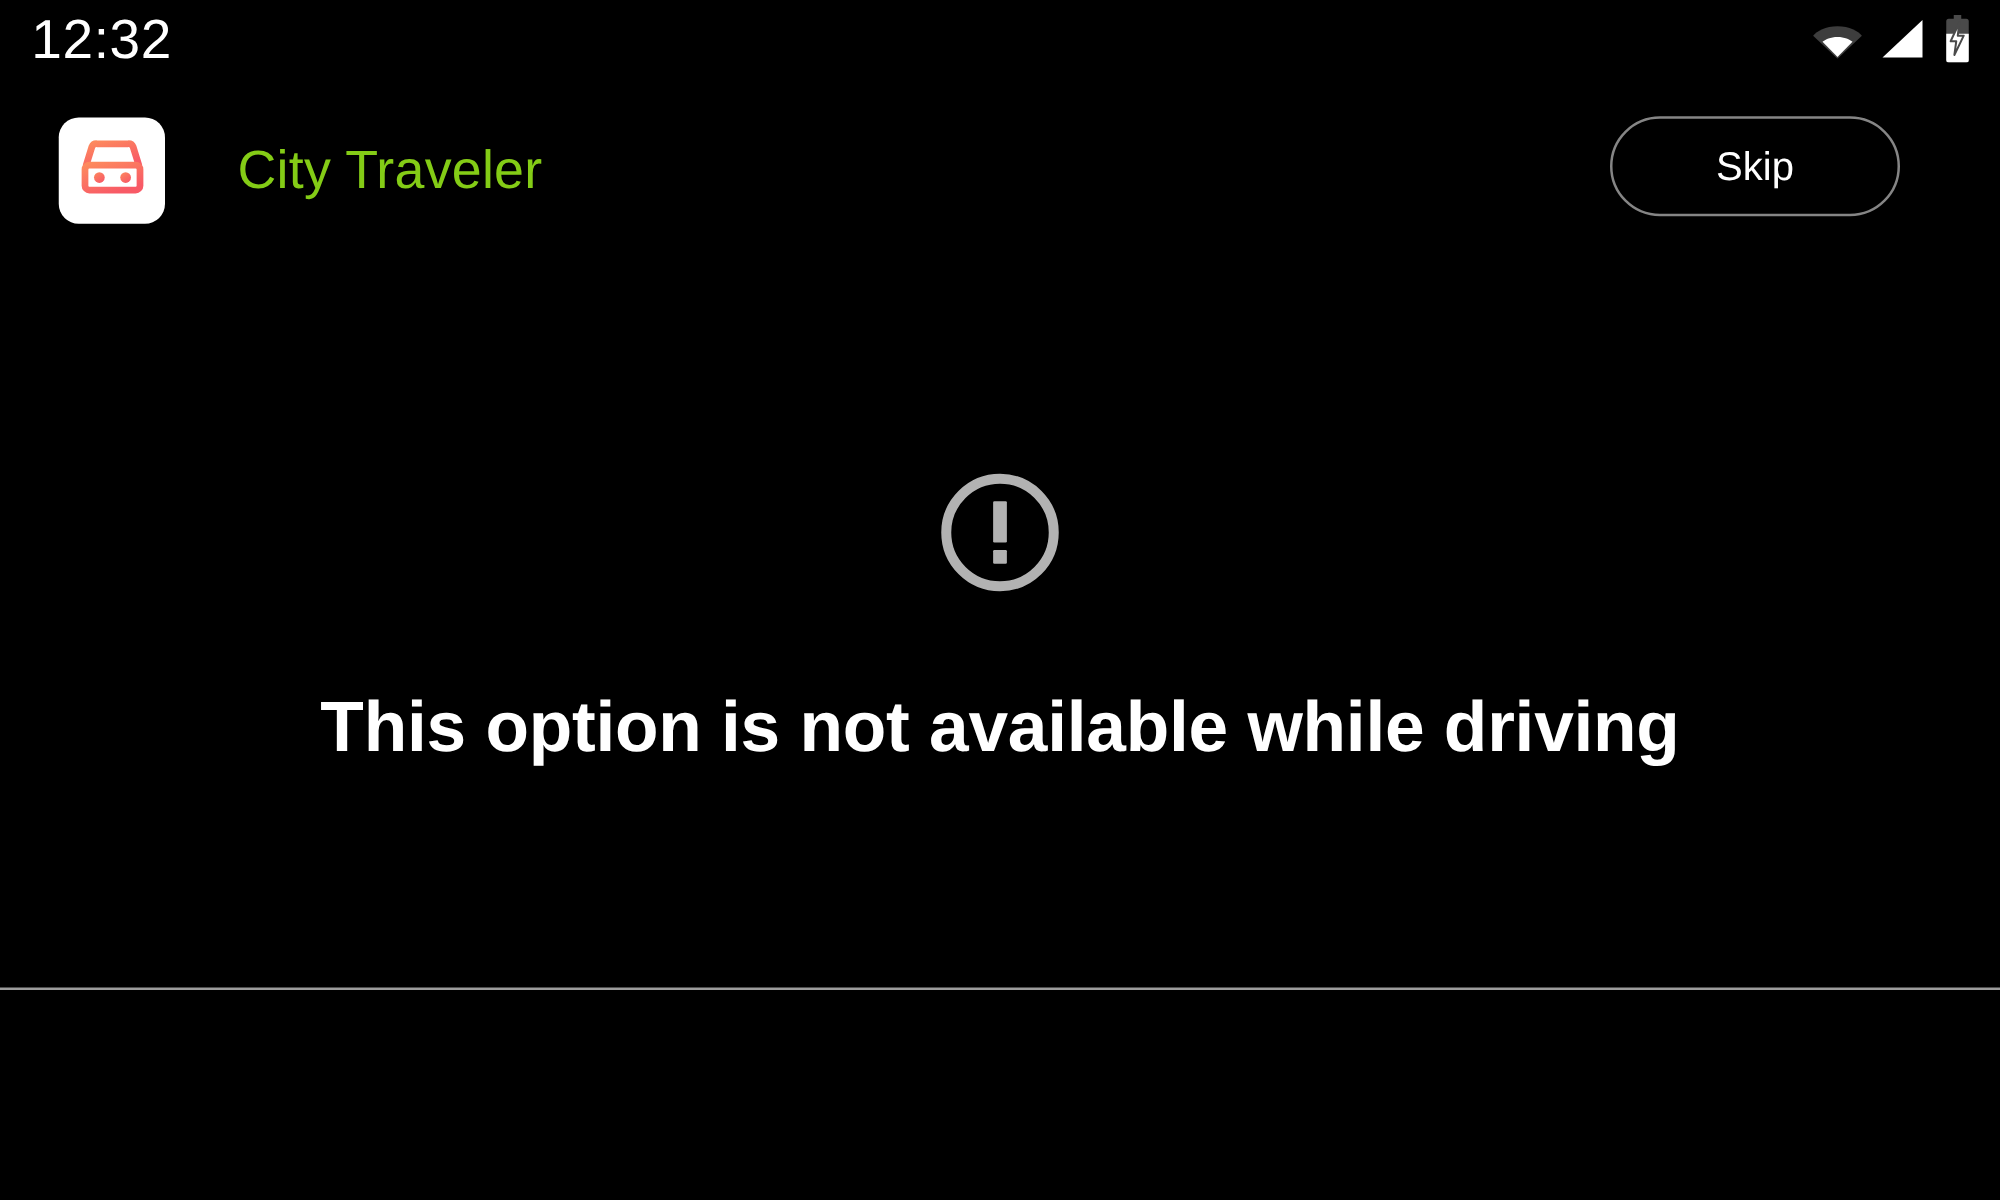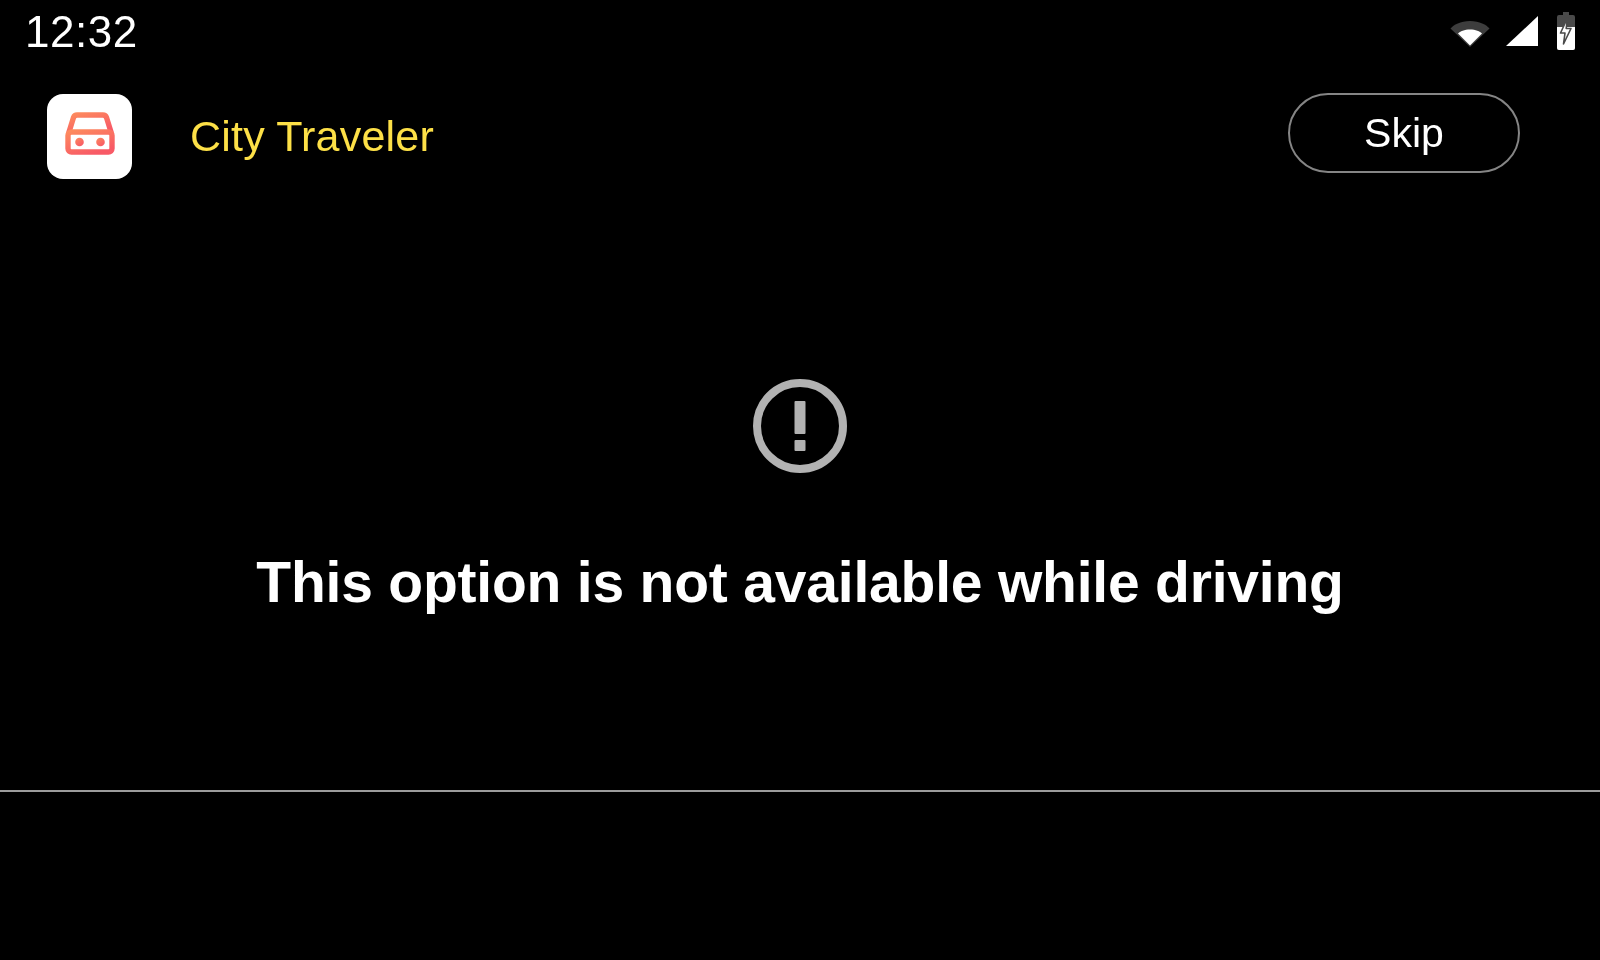--- a/index.html
+++ b/index.html
@@ -37,32 +37,32 @@
   }
   #app-icon {
     position:absolute; left:47px; top:28px;
     width:85px; height:85px;
     background:#ffffff;
     border-radius:16px;
     display:flex; align-items:center; justify-content:center;
   }
   #app-title {
     position:absolute; left:190px; top:36px;
-    font-size:43px; font-weight:400; color:#fde047;
+    font-size:43px; font-weight:400; color:#84cc16;
     line-height:68px; letter-spacing:0.2px;
   }
   #skip-button {
     position:absolute; right:80px; top:27px;
     width:232px; height:80px;
     border:2px solid #858585;
     border-radius:44px;
     background:transparent;
     color:#ffffff;
     font-family:"Liberation Sans", sans-serif;
-    font-size:41px; font-weight:400;
+    font-size:32px; font-weight:400;
     cursor:pointer;
     display:flex; align-items:center; justify-content:center;
     line-height:1;
   }
 
   
   #main-content {
     position:absolute; left:0; top:196px;
     width:1600px; height:594px;
     display:flex; flex-direction:column;

